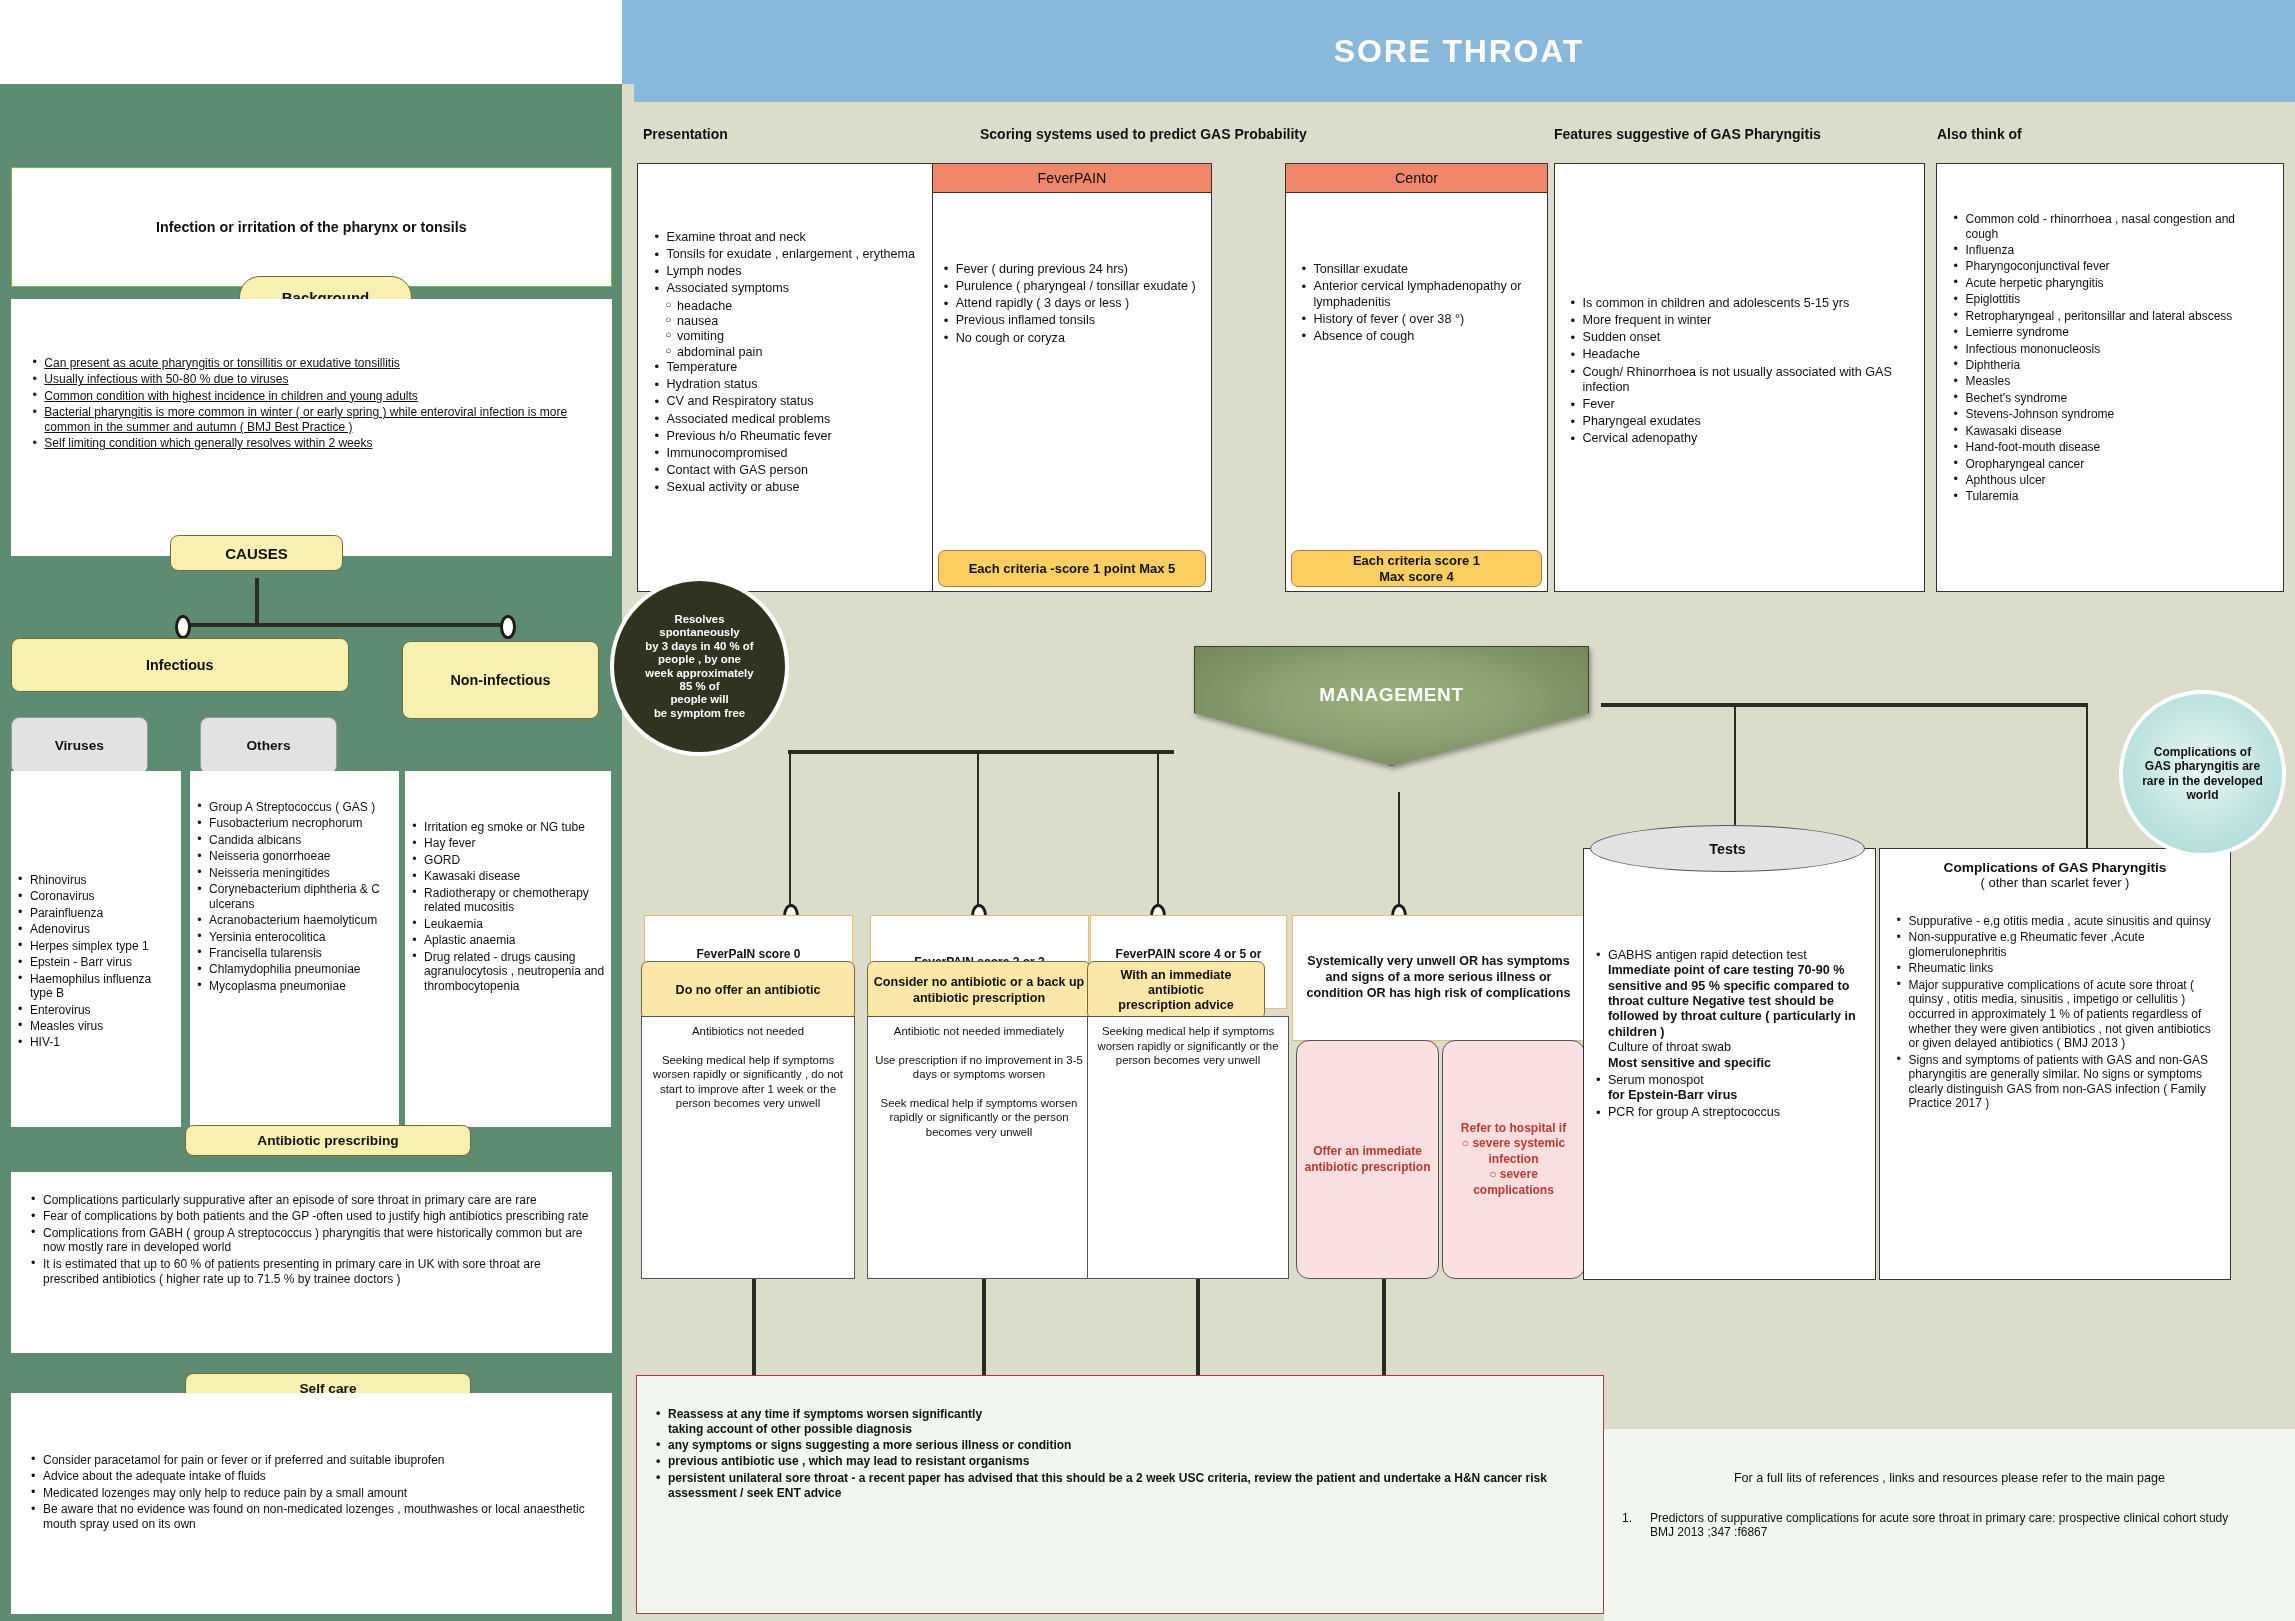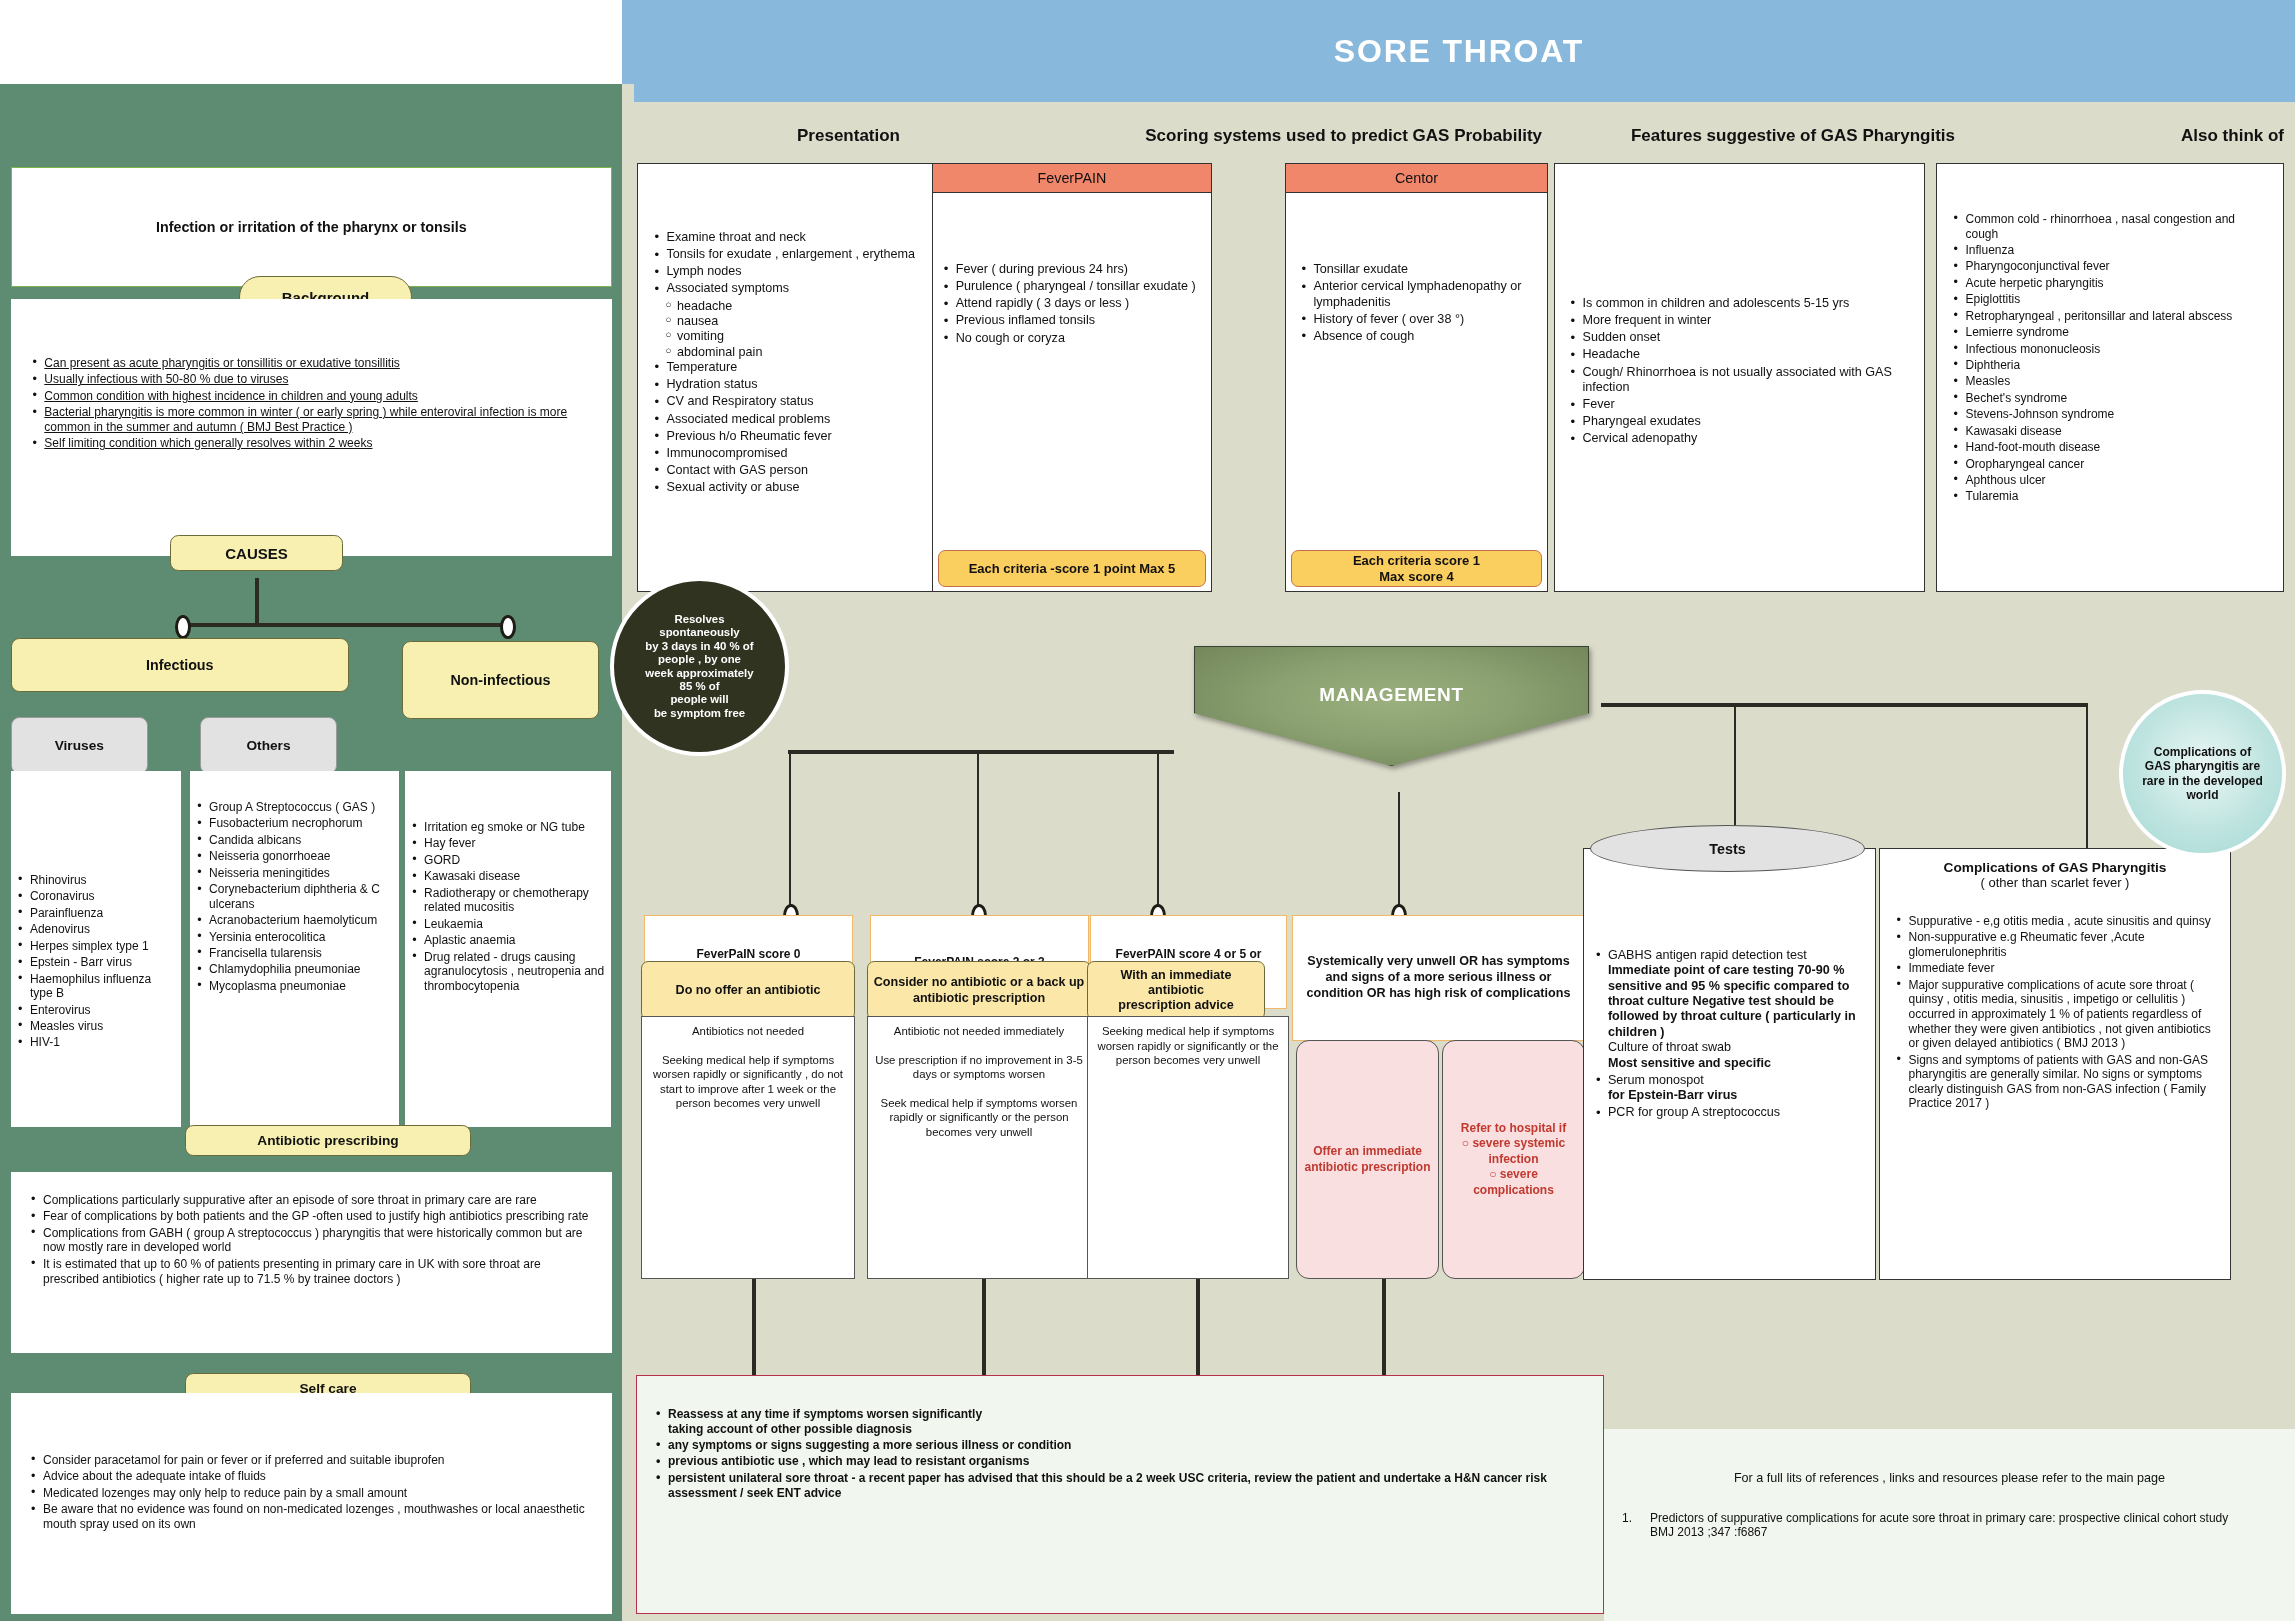--- a/index.html
+++ b/index.html
@@ -82,21 +82,21 @@
     position:absolute; border-radius:50%;
     background:radial-gradient(circle at 50% 45%, #eaf7f5 0%, #bfe4e0 55%, #a2d8d3 100%);
     border:4.2px solid #ffffff;
     color:#111; font-weight:bold; text-align:center;
     display:flex; align-items:center; justify-content:center; line-height:1.2;
     z-index:30;
   }
 
   
   .colhead{
-    position:absolute; font-weight:bold; text-align:right; font-size:17px;
+    position:absolute; font-weight:bold; text-align:left; font-size:14px;
   }
 
   
   .score-card{ position:absolute; background:#fff; border:0.6px solid #333; }
   .score-head{
     background:#f0866a; border-bottom:0.6px solid #333;
     display:flex; align-items:center; justify-content:center;
     font-size:14.3px; height:29px;
   }
   .score-foot{
@@ -414,21 +414,21 @@
       <li>PCR for group A streptococcus</li>
     </ul>
 </div>
 
 <div class="white-box" style="position:absolute; left:1879px; top:848px; width:352px; height:432px; padding:10.8px 13px;">
   <div style="text-align:center; font-weight:bold; font-size:13.7px;">Complications of GAS Pharyngitis</div>
   <div style="text-align:center; font-size:13px; margin-bottom:24px;">( other than scarlet fever )</div>
   <ul class="b" style="font-size:12px;" id="comp-list">
       <li>Suppurative - e,g otitis media , acute sinusitis and quinsy</li>
       <li>Non-suppurative e.g Rheumatic fever ,Acute glomerulonephritis</li>
-      <li>Immediate fever</li>
+      <li>Rheumatic links</li>
       <li> Major suppurative complications of acute sore throat ( quinsy , otitis media, sinusitis , impetigo or cellulitis ) occurred in approximately 1 % of patients regardless of whether they were given antibiotics , not given antibiotics or given delayed antibiotics ( BMJ 2013 )</li>
       <li>Signs and symptoms of patients with GAS and non-GAS pharyngitis are generally similar. No signs or symptoms clearly distinguish GAS from non-GAS infection ( Family Practice 2017 )</li>
     </ul>
 </div>
 
 <div class="ln" style="left:752px; top:1279px; width:3.6px; height:111px;"></div>
 <div class="ln" style="left:982px; top:1279px; width:3.6px; height:111px;"></div>
 <div class="ln" style="left:1196px; top:1279px; width:3.6px; height:111px;"></div>
 <div class="ln" style="left:1382px; top:1279px; width:3.6px; height:111px;"></div>
 <div class="ln" style="left:752px; top:1387px; width:635px; height:4.2px;"></div>

